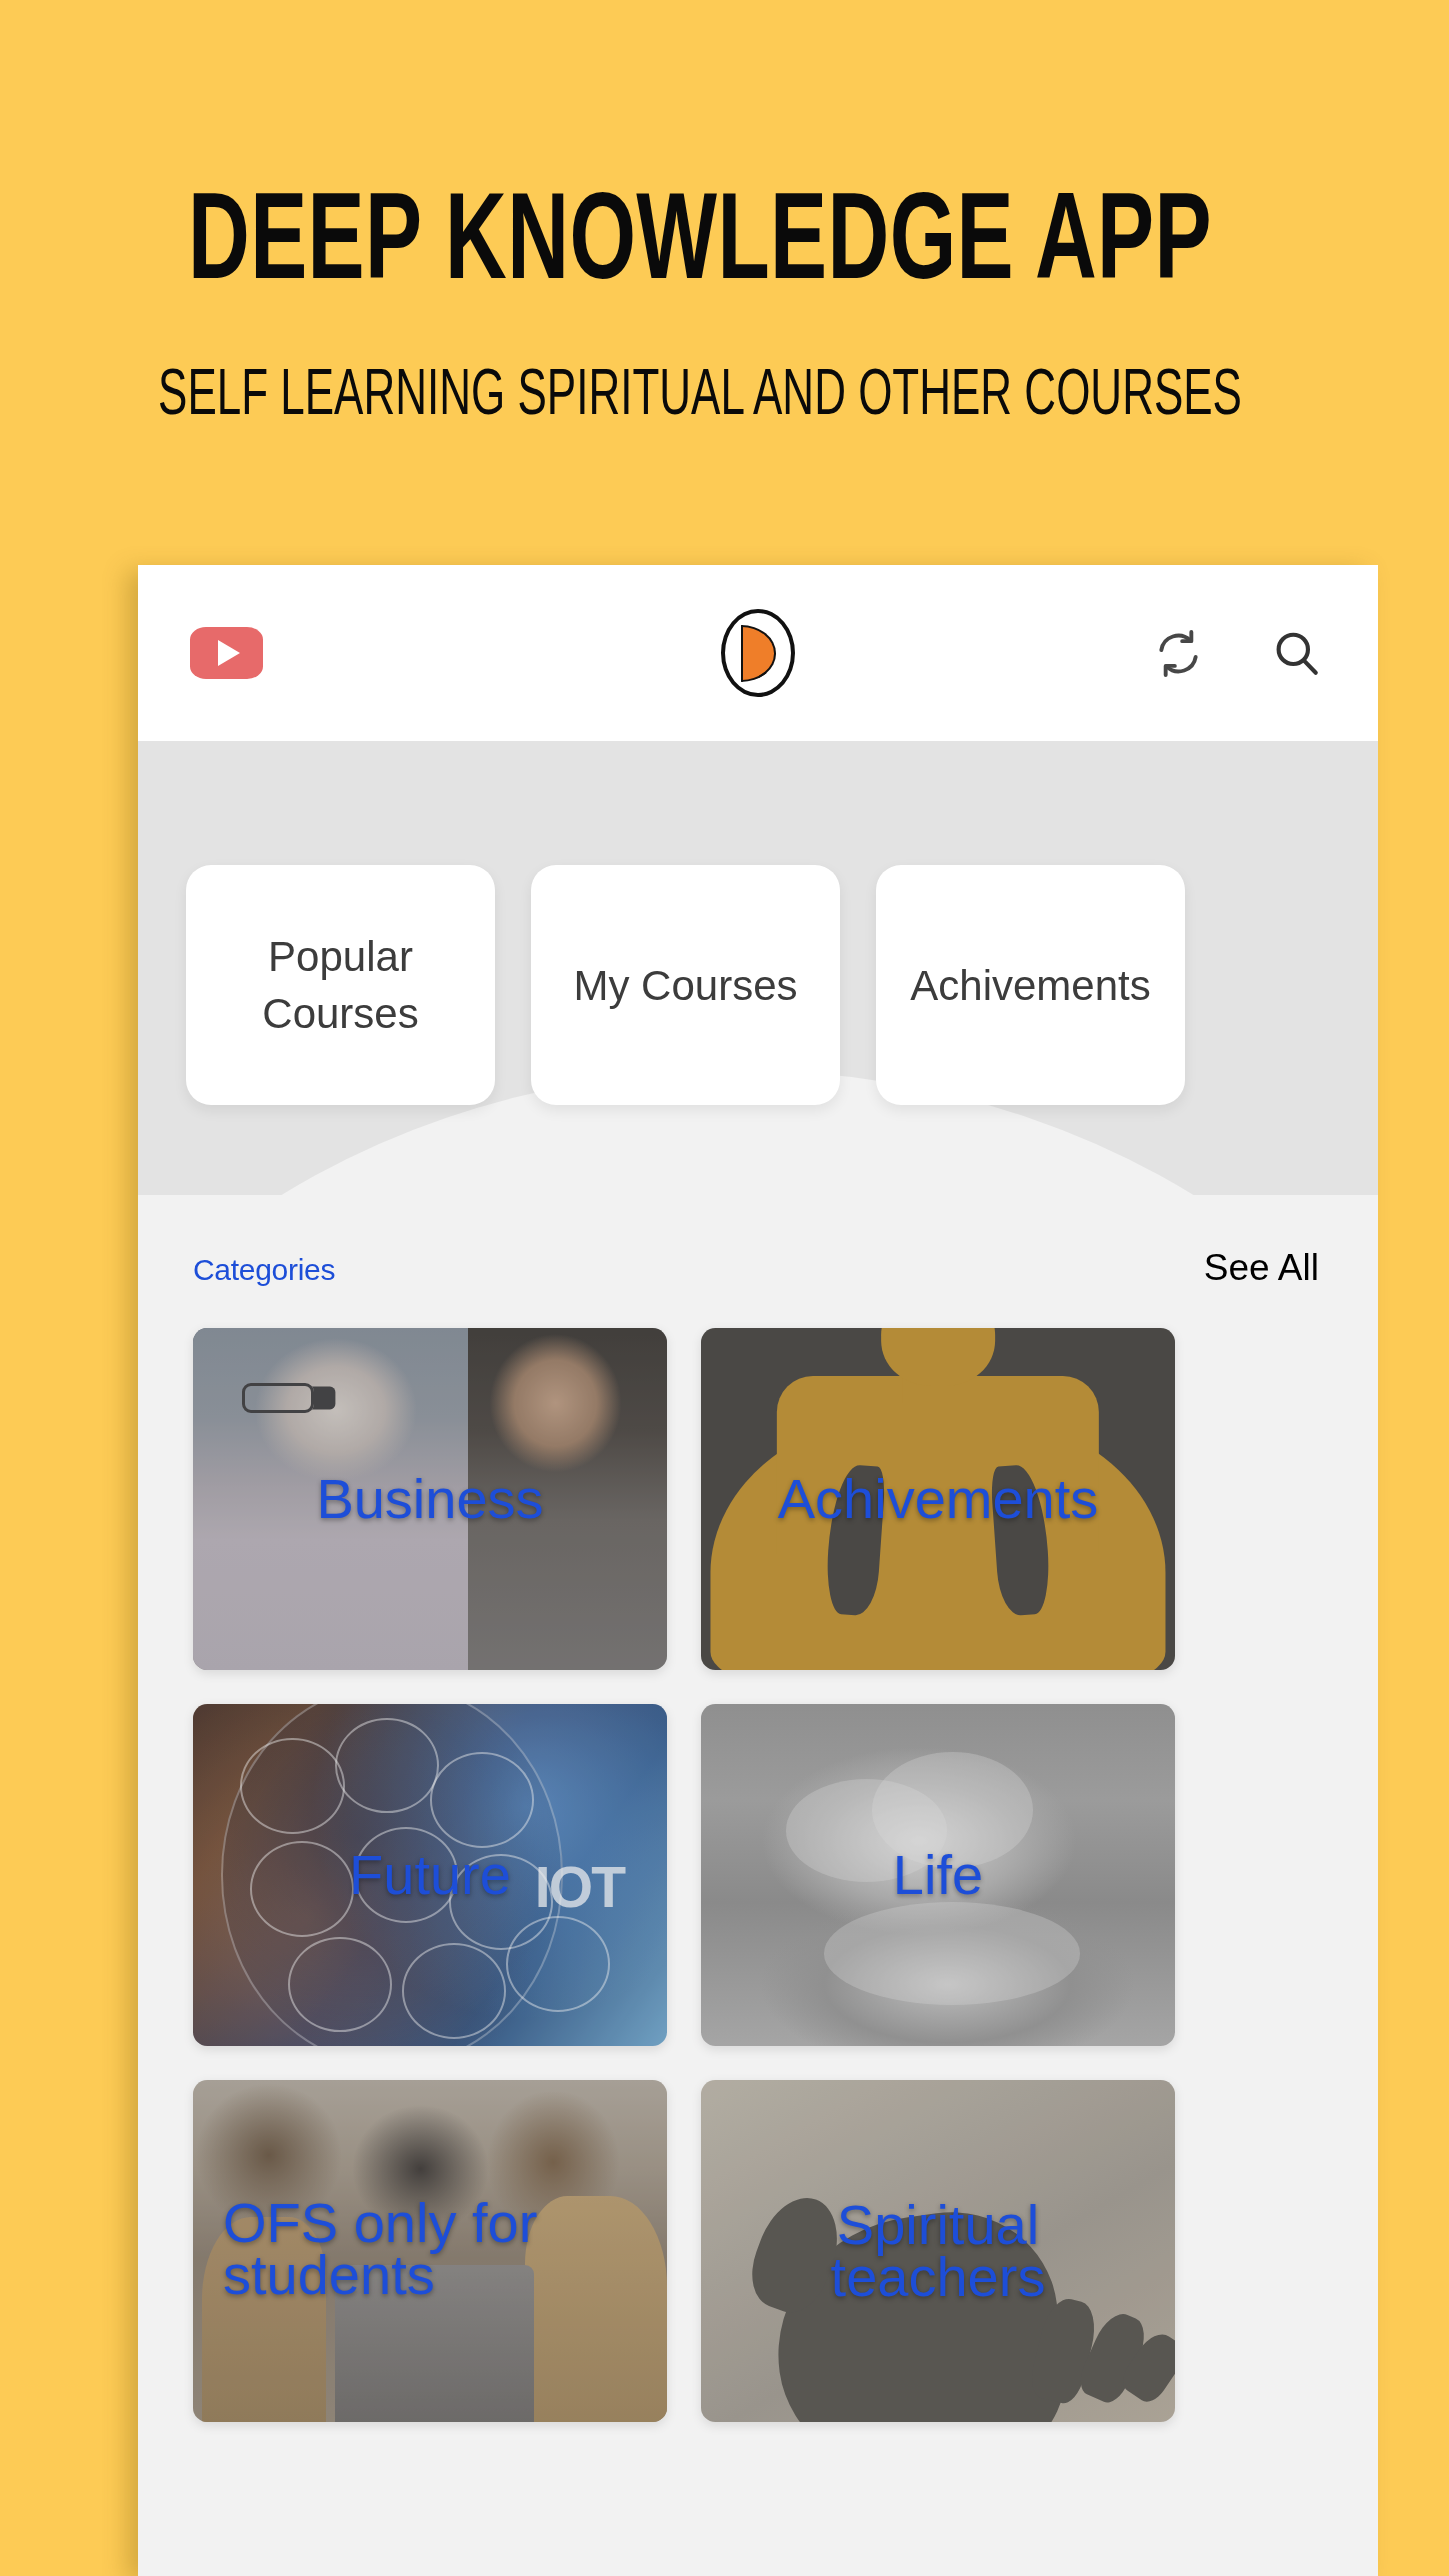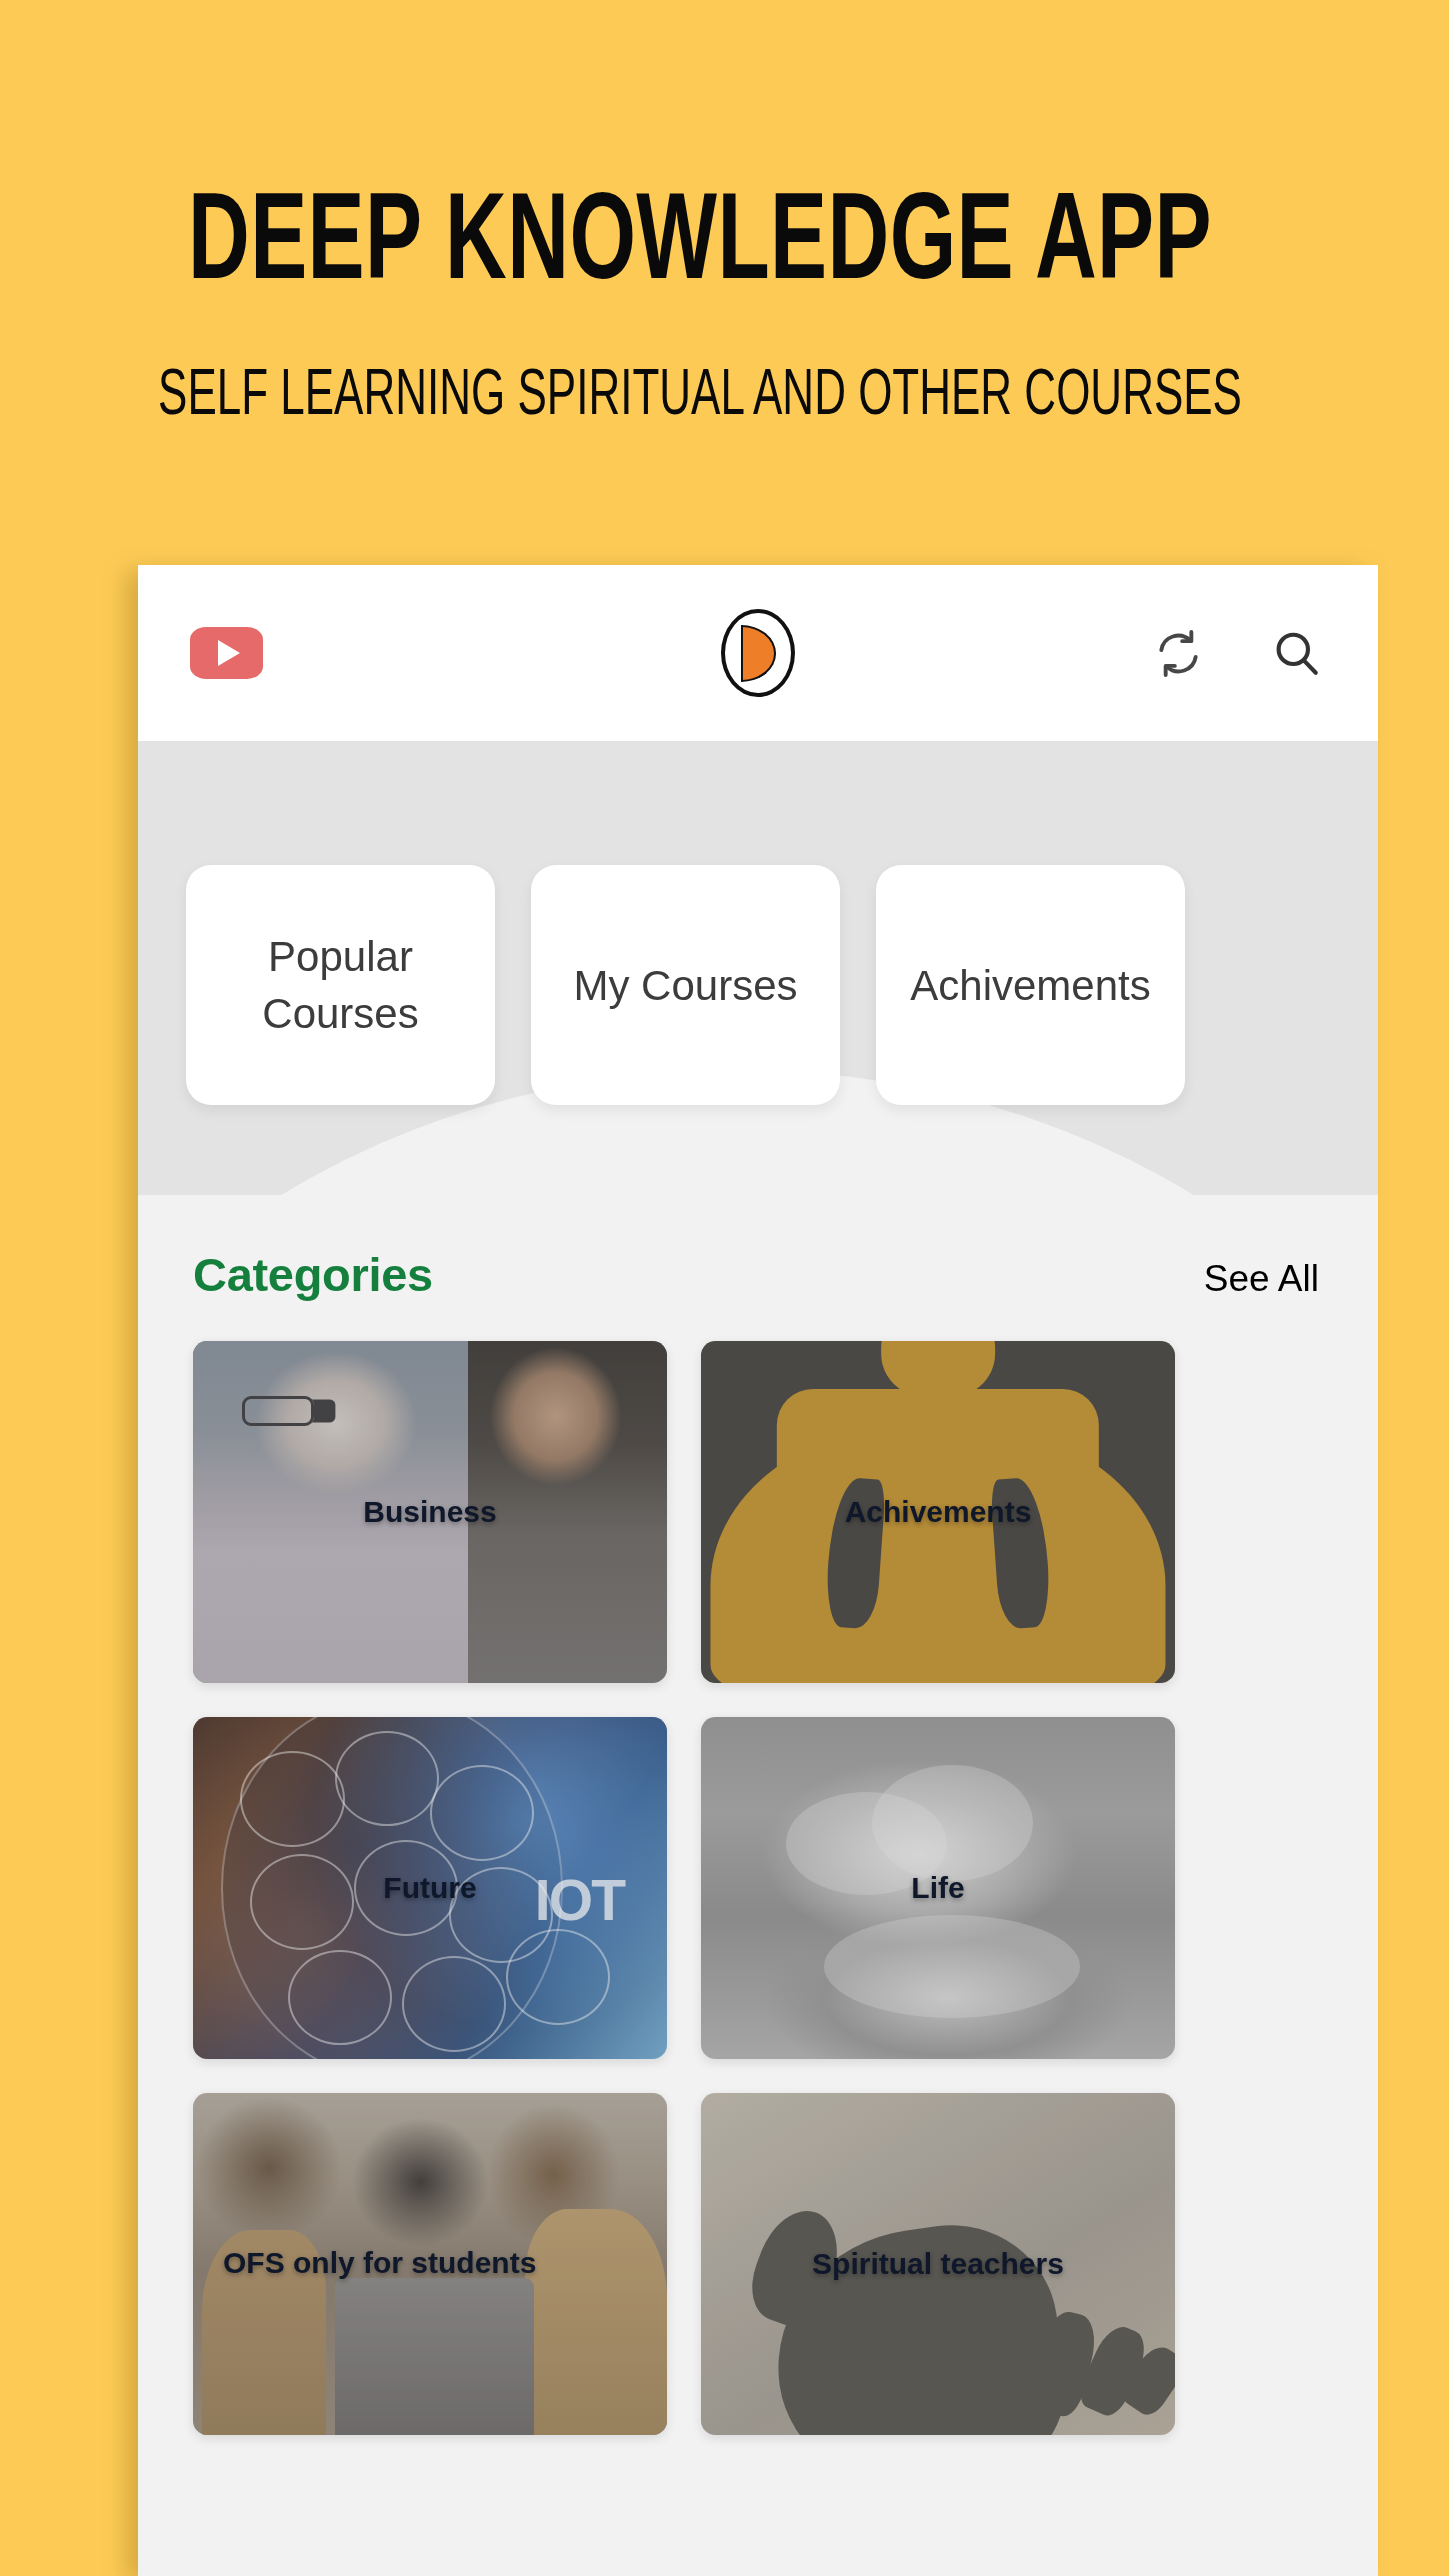--- a/index.html
+++ b/index.html
@@ -158,23 +158,23 @@
   }
 
   
   .section-head {
     display: flex;
     align-items: baseline;
     justify-content: space-between;
     padding: 52px 59px 0 55px;
   }
   .section-title {
-    font-size: 47px;
-    font-weight: 700;
-    color: #15803d;
+    font-size: 30px;
+    font-weight: 400;
+    color: #1d4ed8;
     letter-spacing: -0.3px;
   }
   .see-all {
     font-size: 37px;
     color: #000000;
     font-weight: 400;
   }
 
   
   .grid {
@@ -185,23 +185,23 @@
   }
   .cat {
     position: relative;
     height: 342px;
     border-radius: 14.3px;
     overflow: hidden;
     box-shadow: 0 3.6px 10.7px rgba(0,0,0,0.10);
   }
   .cat-label {
     position: absolute;
-    color: #0f172a;
-    font-weight: 700;
-    font-size: 30px;
+    color: #1d4ed8;
+    font-weight: 400;
+    font-size: 56px;
     line-height: 52px;
     text-shadow: 0 1.8px 5.4px rgba(0,0,0,0.35);
     z-index: 5;
   }
   .cat-label.center {
     left: 0; right: 0;
     top: 50%;
     transform: translateY(-50%);
     text-align: center;
     padding: 0 21.5px;

